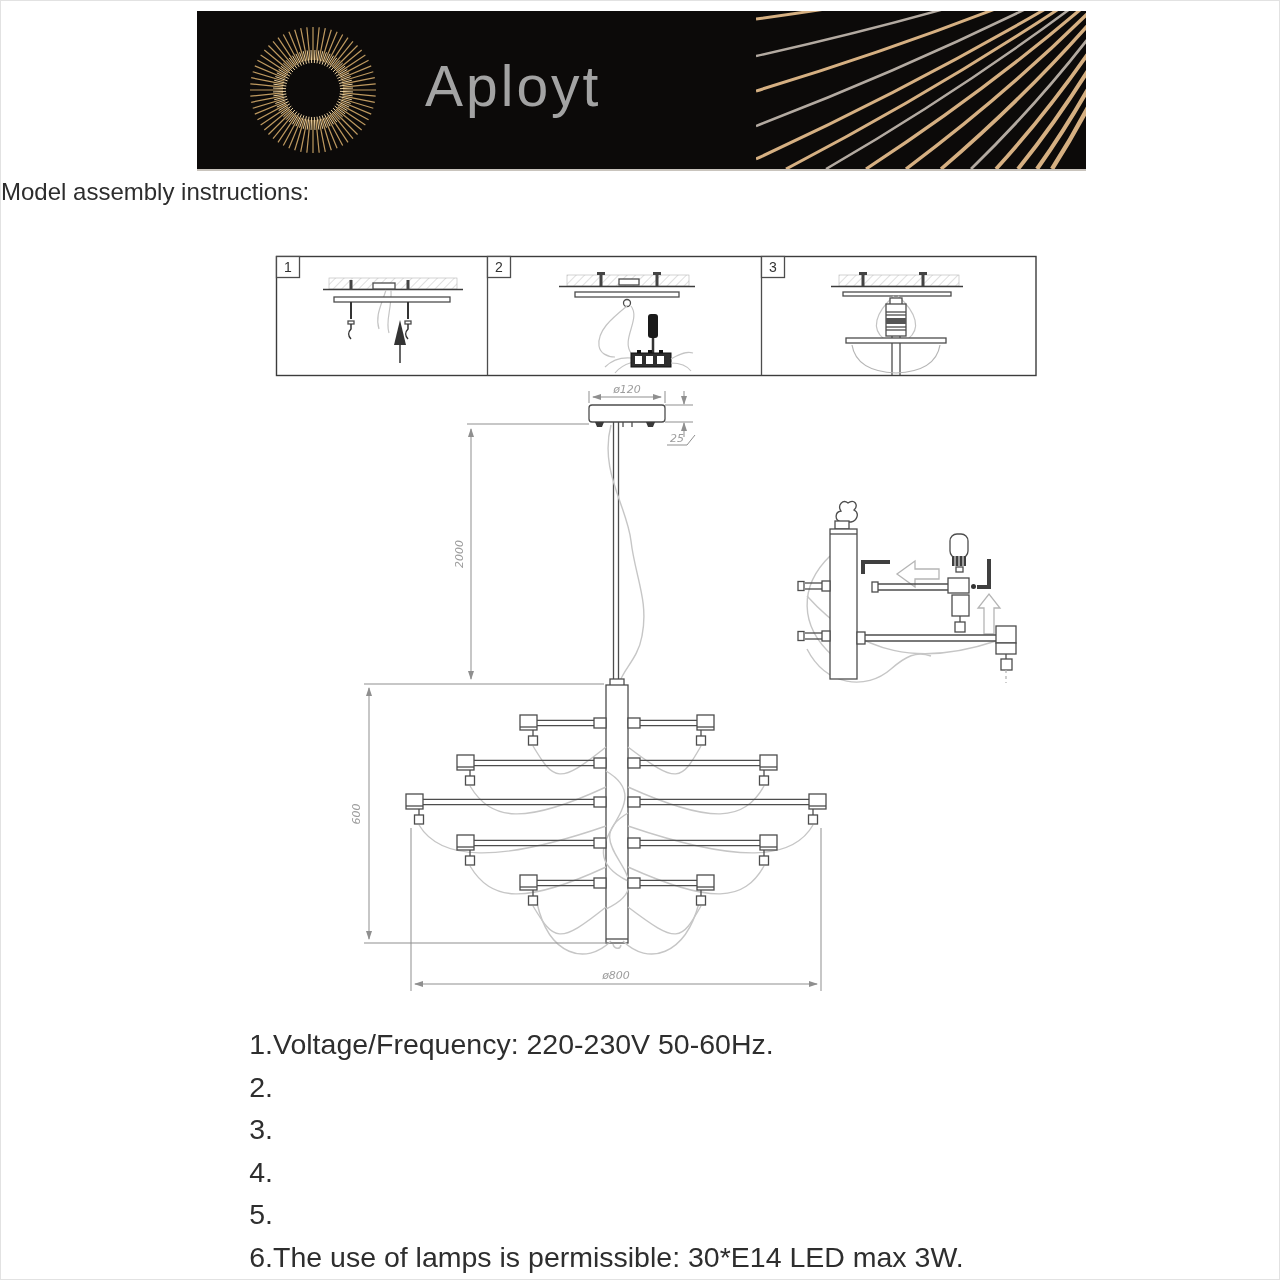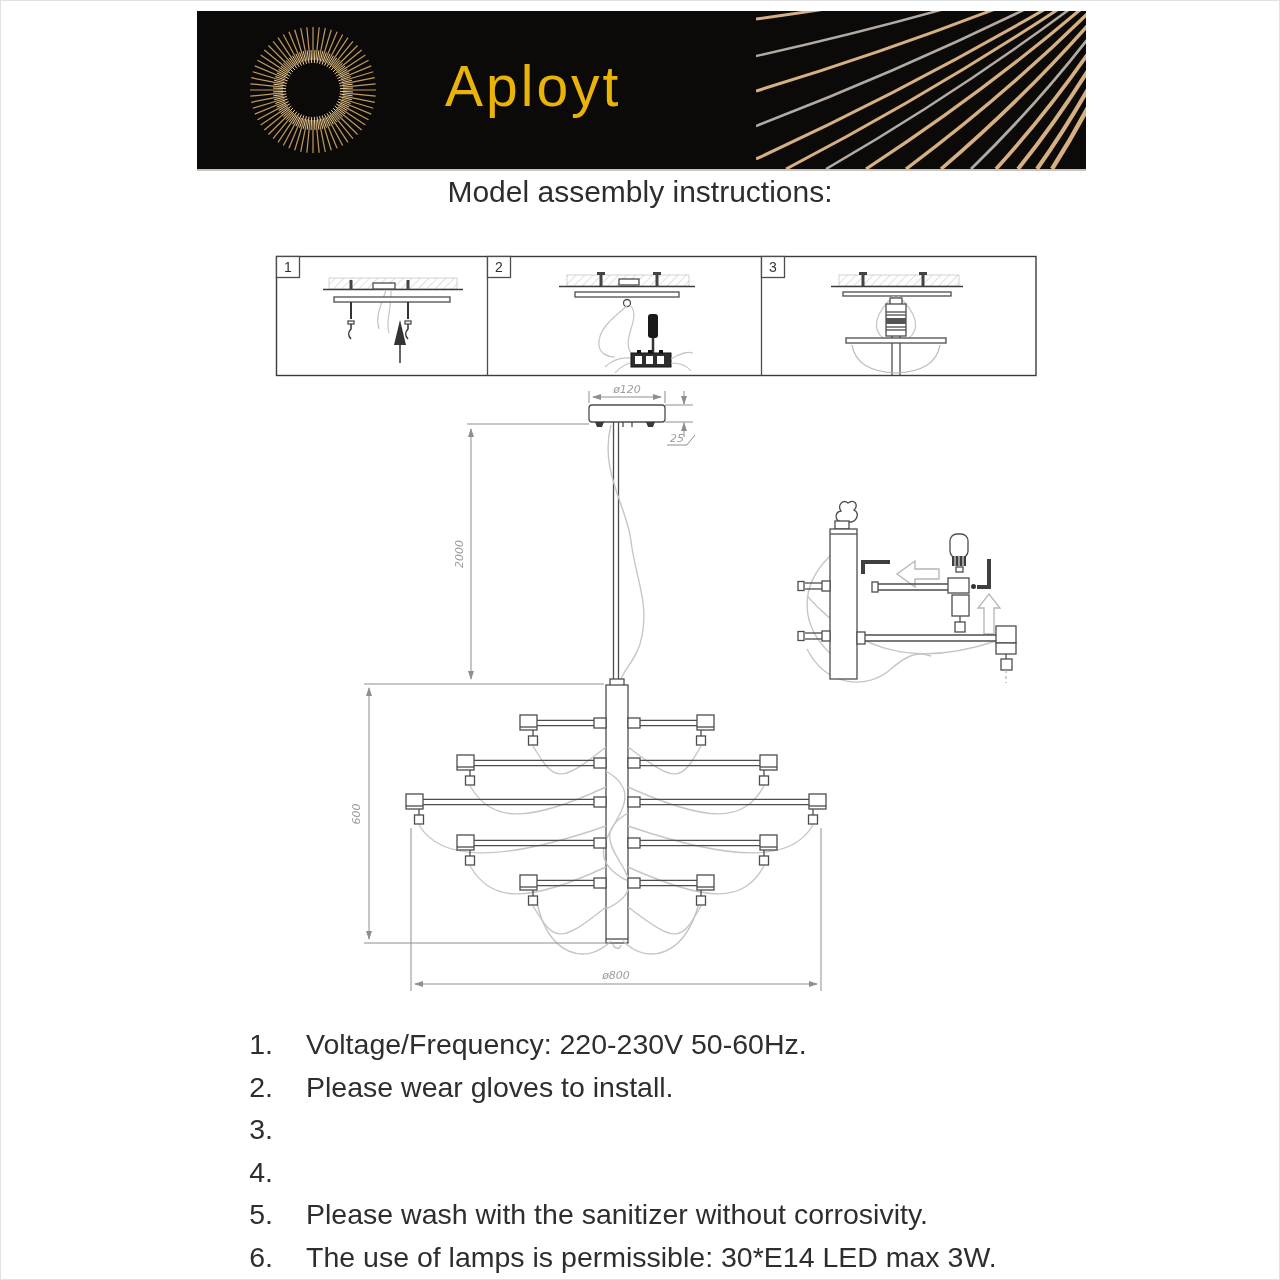--- a/index.html
+++ b/index.html
@@ -2,46 +2,46 @@
 <html><head>
 <meta charset="utf-8">
 <style>
   html,body{margin:0;padding:0;}
   body{width:1280px;height:1280px;background:#ffffff;position:relative;overflow:hidden;
        font-family:"Liberation Sans",sans-serif;}
   .page{position:absolute;inset:0;border:1px solid #e2e2e2;}
 
   
   .header{position:absolute;left:196px;top:10px;width:889px;height:158px;background:#0c0a09;overflow:hidden;border-bottom:2px solid #c9c4bd;}
-  .brand{position:absolute;left:228px;top:42px;font-size:57px;font-weight:400;color:#eab308;letter-spacing:3px;margin-left:20px;}
+  .brand{position:absolute;left:228px;top:42px;font-size:57px;font-weight:400;color:#a3a3a3;letter-spacing:3px;}
   .hdr-svg{position:absolute;top:0;}
 
   
-  .title{position:absolute;left:0;top:174px;width:100%;text-align:center;color:#2d2d2d;
-         font-size:30px;line-height:34px;}
+  .title{position:absolute;left:0;top:174px;width:100%;text-align:left;color:#2d2d2d;
+         font-size:24px;line-height:34px;}
 
   
   .panels-svg{position:absolute;left:270px;top:250px;}
   .main-svg{position:absolute;left:280px;top:380px;}
 
   .ln{stroke:#4d4d4d;stroke-width:1.3;fill:none;}
   .lnf{stroke:#4d4d4d;stroke-width:1.3;fill:#ffffff;}
   .thick{stroke:#3f3f3f;stroke-width:4;fill:none;}
   .wire{stroke:#c6c6c6;stroke-width:1.4;fill:none;}
   .wire2{stroke:#c4c4c4;stroke-width:1.2;fill:none;}
   .dim{stroke:#8f8f8f;stroke-width:1;fill:none;}
   .dimtxt{fill:#9d9d9d;font-size:11px;font-style:italic;font-family:"DejaVu Sans",sans-serif;}
   .paneltxt{fill:#333;font-size:14px;font-family:"Liberation Sans",sans-serif;}
   .outline-arrow{stroke:#b5b5b5;stroke-width:1.3;fill:#ffffff;}
 
   
   .inst{position:absolute;left:228px;top:1022px;color:#2e2e2e;font-size:28.5px;}
   .inst .row{display:flex;line-height:42.5px;}
   .inst .num{width:44px;text-align:right;flex:0 0 44px;}
-  .inst .txt{margin-left:33px;white-space:nowrap;}
+  .inst .txt{margin-left:0;white-space:nowrap;}
 </style>
 </head>
 <body>
 
 <div class="page">
 
   <div class="header">
     <svg class="hdr-svg" style="left:24px" width="190" height="158" viewBox="0 0 190 158">
       <g id="starburst-rays">
           <line x1="122" y1="79" x2="155" y2="79" stroke="#bf9a60" stroke-width="1.2"></line>
@@ -504,30 +504,28 @@
     </g>
   </svg>
 
   <div class="inst">
     <div class="row">
       <span class="num">1.</span>
       <span class="txt">Voltage/Frequency: 220-230V 50-60Hz.</span>
     </div>
     <div class="row">
       <span class="num">2.</span>
-      <span class="txt">Please wear gloves to install.</span>
     </div>
     <div class="row">
       <span class="num">3.</span>
     </div>
     <div class="row">
       <span class="num">4.</span>
     </div>
     <div class="row">
       <span class="num">5.</span>
-      <span class="txt">Please wash with the sanitizer without corrosivity.</span>
     </div>
     <div class="row">
       <span class="num">6.</span>
       <span class="txt">The use of lamps is permissible: 30*E14 LED max 3W.</span>
     </div>
   </div>
 </div>
 
 </body></html>

